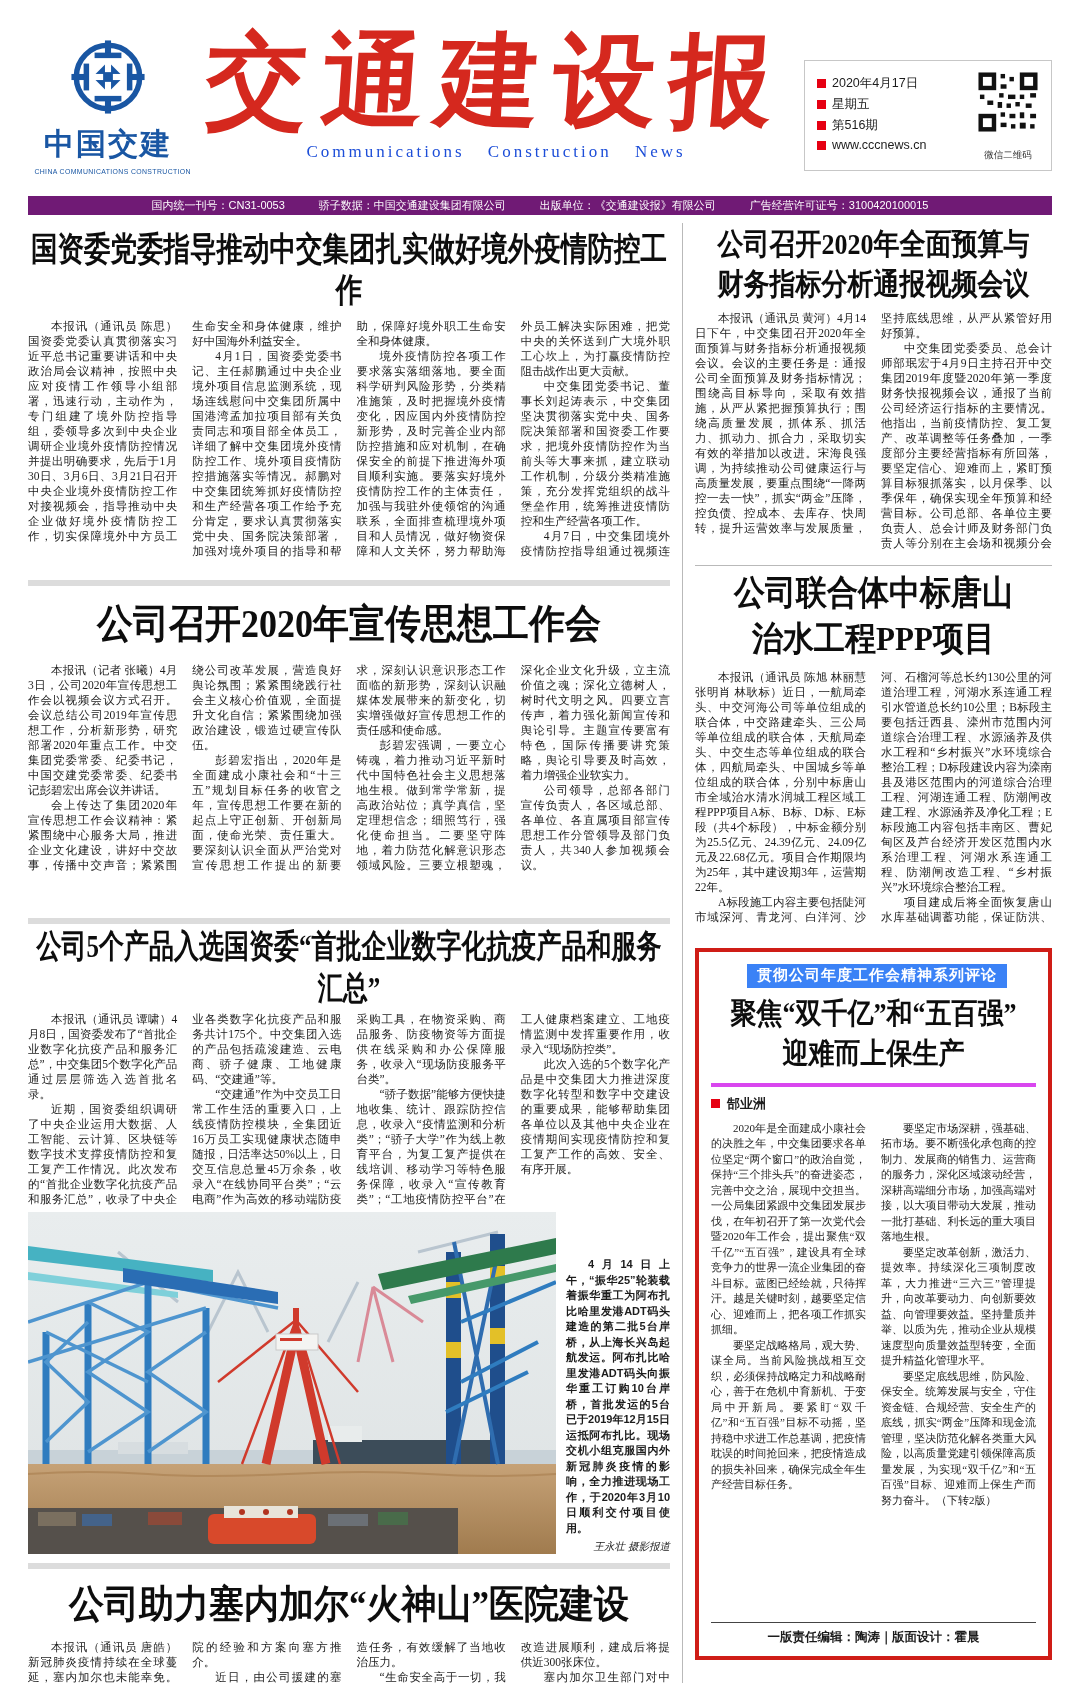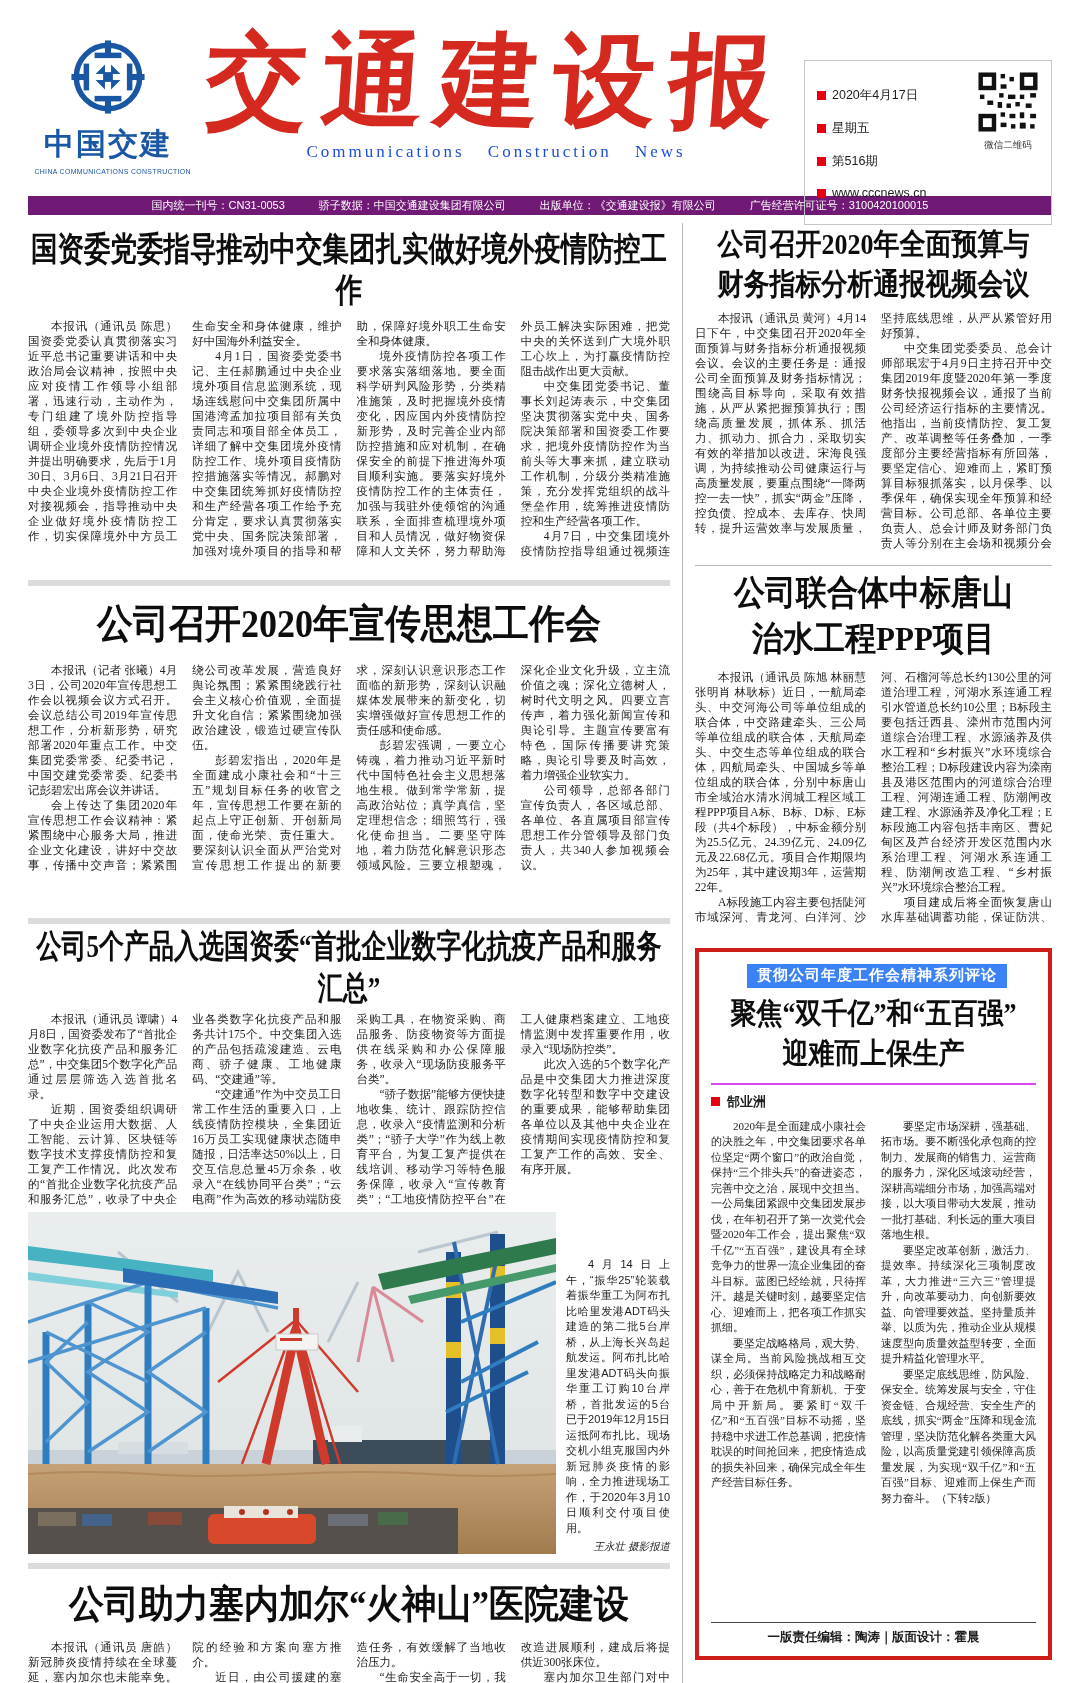--- a/index.html
+++ b/index.html
@@ -13,24 +13,24 @@
            font-size:30px;color:#1956a3;letter-spacing:2px;margin-top:4px;}
   .logo-en{font-family:"Liberation Sans",sans-serif;font-size:7.5px;color:#1956a3;
            letter-spacing:.4px;margin-top:2px;white-space:nowrap;transform:scale(.92);}
   .title-block{flex:1;text-align:center;padding-top:2px;}
   .paper-title{font-size:102px;line-height:108px;font-weight:900;color:#d5281e;
                letter-spacing:14px;transform:skewX(-4deg);white-space:nowrap;}
   .paper-subtitle{font-size:17px;color:#1d4ed8;letter-spacing:3px;word-spacing:16px;margin-top:6px;}
   .date-box{width:248px;border:1px solid #c7c7c7;margin-top:34px;padding:10px 10px 8px 12px;
             display:flex;gap:10px;box-sizing:border-box;}
   .date-rows{flex:1;font-family:"Liberation Sans",sans-serif;font-size:12.5px;color:#1c1c1c;}
-  .date-row{display:flex;align-items:center;margin:16px 0;white-space:nowrap;}
+  .date-row{display:flex;align-items:center;margin:4px 0;white-space:nowrap;}
   .sq{display:inline-block;width:9px;height:9px;background:#e60012;margin-right:6px;flex:none;}
   .qr-wrap{width:66px;text-align:center;}
-  .qr-label{font-size:9.5px;margin-top:2px;font-family:"Liberation Sans",sans-serif;color:#333;}
+  .qr-label{font-size:9.5px;margin-top:12px;font-family:"Liberation Sans",sans-serif;color:#333;}
   
   .infobar{height:19px;background:#701a75;color:#fff;display:flex;justify-content:center;gap:34px;
            align-items:center;font-size:11px;font-family:"Liberation Sans",sans-serif;margin-top:2px;}
   
   .content{display:flex;margin-top:8px;}
   .col-left{width:642px;flex:none;}
   .col-right{flex:1;border-left:1px solid #b9b9b9;margin-left:12px;padding-left:12px;min-width:0;}
   .sep{height:6px;background:#dcdcdc;margin:9px 0;}
   .thinrule{border:none;border-top:1px solid #b9b9b9;margin:10px 0 8px 0;}
   
@@ -50,29 +50,29 @@
   .b-main{height:252px;}
   .b-pub{height:246px;}
   .b-prod{height:196px;}
   .b-sen{height:176px;}
   .b-bud{height:244px;}
   .b-ts{height:268px;}
   
   .photo-row{display:flex;gap:10px;margin-top:4px;}
   .photo{width:528px;height:342px;flex:none;display:block;}
   .caption-col{flex:1;display:flex;flex-direction:column;font-family:"Liberation Sans",sans-serif;}
-  .caption{font-size:11px;line-height:15.5px;text-align:justify;margin:auto 0 0 0;text-indent:2em;}
+  .caption{font-size:11px;line-height:15.5px;text-align:justify;margin:auto 0 0 0;text-indent:2em;font-weight:bold;}
   .credit{font-size:10.5px;text-align:right;margin-top:4px;font-style:italic;color:#222;}
   
   .red-box{border:4px solid #cf1d17;margin-top:10px;padding:12px 12px 10px 12px;box-sizing:border-box;
            height:712px;display:flex;flex-direction:column;}
   .kicker{align-self:flex-start;background:#3b82f6;color:#fff;font-weight:bold;font-size:15px;
           padding:2px 10px 3px 10px;font-family:"Liberation Sans",sans-serif;letter-spacing:1px;margin-left:36px;}
   .c-head{font-size:26px;line-height:1.4;margin:10px 0 6px 0;transform:scaleY(1.12);}
-  .author-row{border-top:2px solid #d946ef;margin-top:6px;padding-top:8px;display:flex;align-items:center;
+  .author-row{border-top:4px solid #d946ef;margin-top:6px;padding-top:8px;display:flex;align-items:center;
               font-weight:bold;font-size:13px;font-family:"Liberation Sans",sans-serif;}
   .author-row .sq{margin-right:7px;}
   .c-body{flex:1;font-size:11px;line-height:15.5px;margin-top:8px;}
   .c-footer{border-top:1px solid #444;margin-top:8px;padding-top:6px;text-align:center;font-weight:bold;
             font-size:12.5px;font-family:"Liberation Sans",sans-serif;}
 </style>
 </head>
 <body>
 
 <div class="page">

